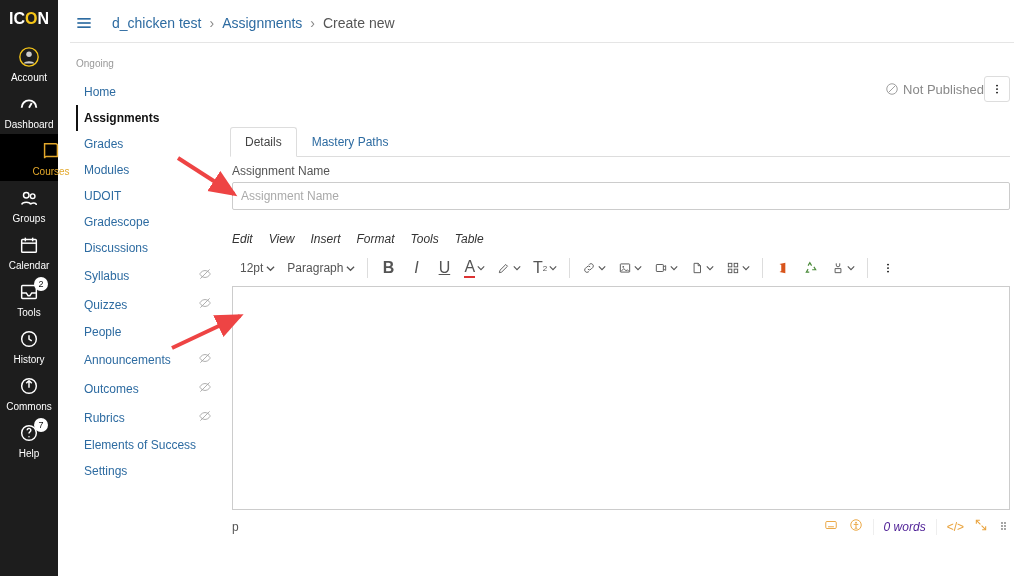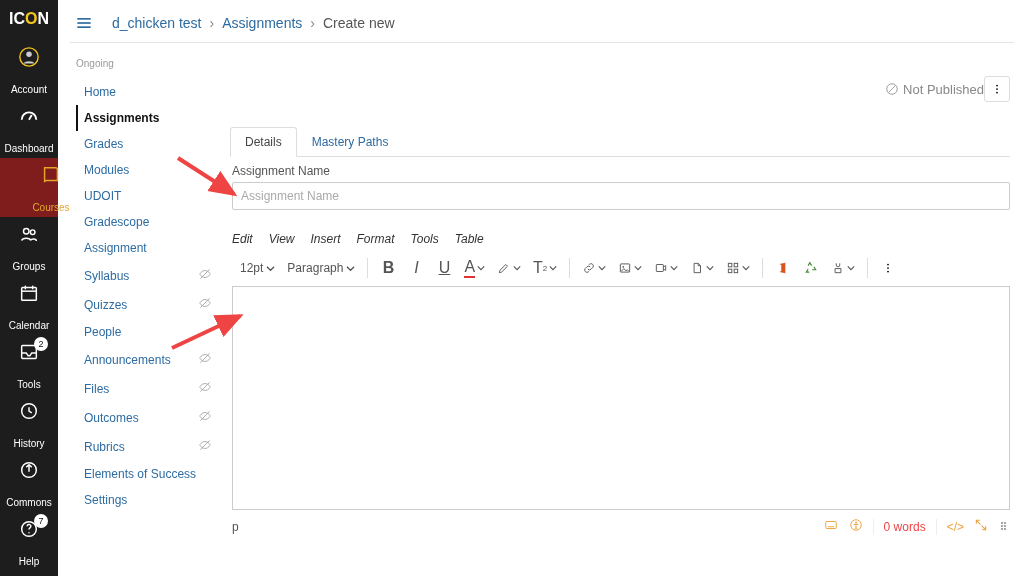--- a/index.html
+++ b/index.html
@@ -3,23 +3,23 @@
 <meta charset="utf-8">
 <style>
 * { margin: 0; padding: 0; box-sizing: border-box; font-family: -apple-system, BlinkMacSystemFont, "Segoe UI", Helvetica, Arial, sans-serif; }
 body { width: 1024px; height: 576px; overflow: hidden; background: #fff; position: relative; }
 
 
 .globalnav { position: absolute; left: 0; top: 0; width: 58px; height: 576px; background: #1d1d1d; color: #fff; display: flex; flex-direction: column; align-items: center; }
 .globalnav .logo { width: 100%; height: 30px; display: flex; align-items: center; justify-content: center; font-size: 16px; font-weight: 900; color: #fff; margin-top: 4px; margin-bottom: 6px; }
 .globalnav .logo .o { color: #f5c518; }
 .globalnav .gn-item { width: 100%; display: flex; flex-direction: column; align-items: center; justify-content: center; padding: 6px 0 4px; color: #fff; cursor: pointer; position: relative; }
-.globalnav .gn-item.active { background: #7f1d1d; color: #e3a82b; padding-left: 44px; }
+.globalnav .gn-item.active { background: #000000; color: #e3a82b; padding-left: 44px; }
 .globalnav .gn-item.active .gn-label { color: #e3a82b; }
-.globalnav .gn-label { font-size: 10px; margin-top: 16px; }
+.globalnav .gn-label { font-size: 10px; margin-top: 4px; }
 .globalnav svg { width: 22px; height: 22px; }
 .gn-badge { position: absolute; top: 2px; right: 10px; background: #fff; color: #111; border-radius: 50%; width: 14px; height: 14px; font-size: 9px; display: flex; align-items: center; justify-content: center; }
 
 
 .topbar { position: absolute; left: 70px; top: 6px; right: 10px; height: 34px; display: flex; align-items: center; color: #2d6ba1; }
 .hamburger { width: 28px; height: 28px; display: flex; align-items: center; justify-content: center; border: 1px solid transparent; cursor: pointer; }
 .hamburger svg { width: 20px; height: 20px; color: #2d6ba1; }
 .crumb { display: flex; align-items: center; font-size: 14px; margin-left: 14px; }
 .crumb a { color: #2d6ba1; text-decoration: none; }
 .crumb .sep { margin: 0 8px; color: #888; }
@@ -67,21 +67,21 @@
 
 
 .rte { position: absolute; left: 232px; right: 14px; top: 286px; height: 224px; border: 1px solid #ccc; background: #fff; }
 
 
 .rtefoot { position: absolute; left: 232px; right: 14px; top: 518px; display: flex; align-items: center; justify-content: space-between; font-size: 12px; }
 .rtefoot .p { color: #555; }
 .rtefoot .right { display: flex; align-items: center; gap: 10px; color: #f0a020; }
 .sepv { width: 1px; height: 16px; background: #eee; }
 .grip svg { color: #bbb; width: 12px; height: 12px; }
-.wc { color: #ef4444; }
+.wc { color: #4c1d95; font-style: italic; }
 
 
 .arrow { position: absolute; pointer-events: none; }
 </style>
 </head>
 <body>
 
 <div class="globalnav">
   <div class="logo">IC<span class="o">O</span>N</div>
 
@@ -188,48 +188,41 @@
   <a>
       <span>Modules</span>
     </a>
   <a>
       <span>UDOIT</span>
     </a>
   <a>
       <span>Gradescope</span>
     </a>
   <a>
-      <span>Assignment</span>
+      <span>Discussions</span>
     </a>
   <a>
       <span>Syllabus</span>
       <span class="eye"><svg viewBox="0 0 24 24">
           <path d="M3 12s3-6 9-6 9 6 9 6-3 6-9 6-9-6-9-6z" fill="none" stroke="currentColor" stroke-width="1.5"></path>
           <line x1="4" y1="20" x2="20" y2="4" stroke="currentColor" stroke-width="1.5"></line>
         </svg></span>
     </a>
   <a>
       <span>Quizzes</span>
       <span class="eye"><svg viewBox="0 0 24 24">
           <path d="M3 12s3-6 9-6 9 6 9 6-3 6-9 6-9-6-9-6z" fill="none" stroke="currentColor" stroke-width="1.5"></path>
           <line x1="4" y1="20" x2="20" y2="4" stroke="currentColor" stroke-width="1.5"></line>
         </svg></span>
     </a>
   <a>
       <span>People</span>
     </a>
   <a>
       <span>Announcements</span>
-      <span class="eye"><svg viewBox="0 0 24 24">
-          <path d="M3 12s3-6 9-6 9 6 9 6-3 6-9 6-9-6-9-6z" fill="none" stroke="currentColor" stroke-width="1.5"></path>
-          <line x1="4" y1="20" x2="20" y2="4" stroke="currentColor" stroke-width="1.5"></line>
-        </svg></span>
-    </a>
-  <a>
-      <span>Files</span>
       <span class="eye"><svg viewBox="0 0 24 24">
           <path d="M3 12s3-6 9-6 9 6 9 6-3 6-9 6-9-6-9-6z" fill="none" stroke="currentColor" stroke-width="1.5"></path>
           <line x1="4" y1="20" x2="20" y2="4" stroke="currentColor" stroke-width="1.5"></line>
         </svg></span>
     </a>
   <a>
       <span>Outcomes</span>
       <span class="eye"><svg viewBox="0 0 24 24">
           <path d="M3 12s3-6 9-6 9 6 9 6-3 6-9 6-9-6-9-6z" fill="none" stroke="currentColor" stroke-width="1.5"></path>
           <line x1="4" y1="20" x2="20" y2="4" stroke="currentColor" stroke-width="1.5"></line>

